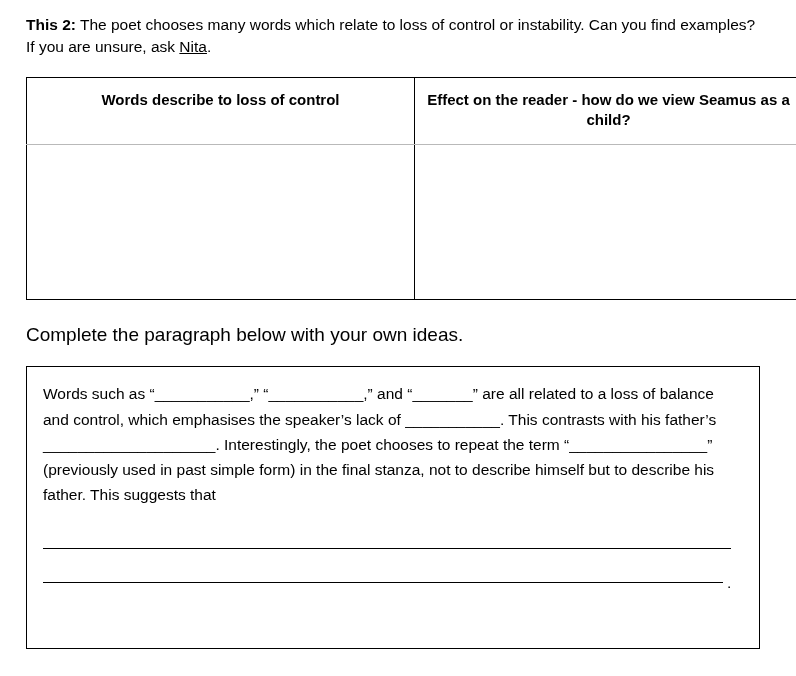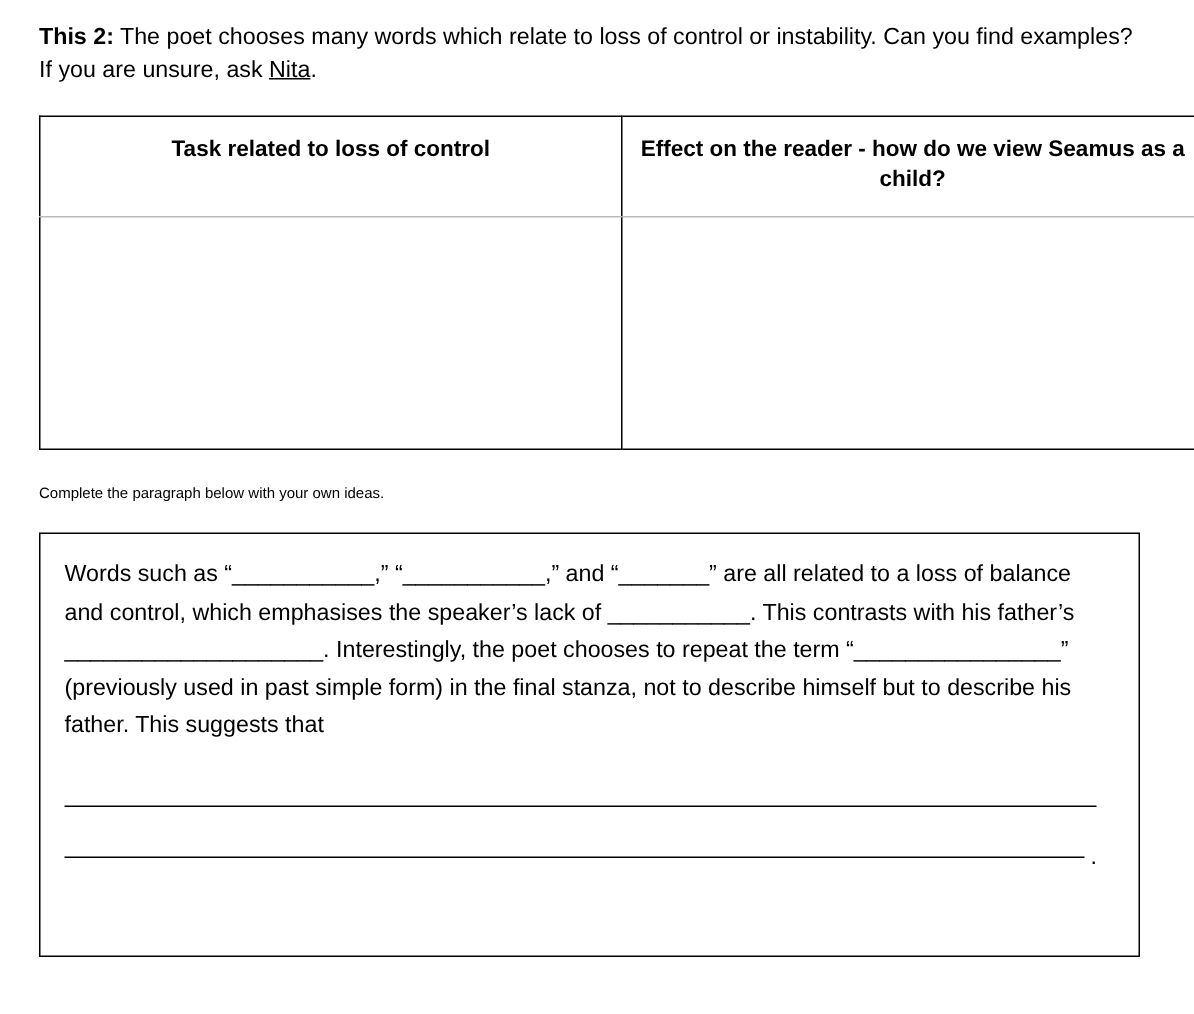--- a/index.html
+++ b/index.html
@@ -59,21 +59,21 @@
   }
   table.two-col td {
     height: 152px;
     border-top: 1px solid #b9b9b9;
   }
   .col-a { width: 367px; }
   .col-b { width: 367px; }
 
   
   .instruction {
-    font-size: 10px;
+    font-size: 19px;
     margin-top: 24px;
     margin-bottom: 0;
   }
 
   
   .para-box {
     margin-top: 20px;
     width: 734px;
     box-sizing: border-box;
     border: 1px solid #000000;
@@ -113,21 +113,21 @@
 <body>
 
 <div class="page">
 
   <p class="task-intro"><span class="task-label">This 2:</span><span> The poet chooses many words which relate to loss of control or instability. Can you find examples? If you are unsure, ask </span><span class="underline-name">Nita</span><span>.</span></p>
 
   <div class="table-wrap">
     <table class="two-col">
       <thead>
         <tr>
-          <th class="col-a">Task related to loss of control</th>
+          <th class="col-a">Words describe to loss of control</th>
           <th class="col-b">Effect on the reader - how do we view Seamus as a child?</th>
         </tr>
       </thead>
       <tbody>
         <tr>
           <td class="col-a"></td>
           <td class="col-b"></td>
         </tr>
       </tbody>
     </table>

